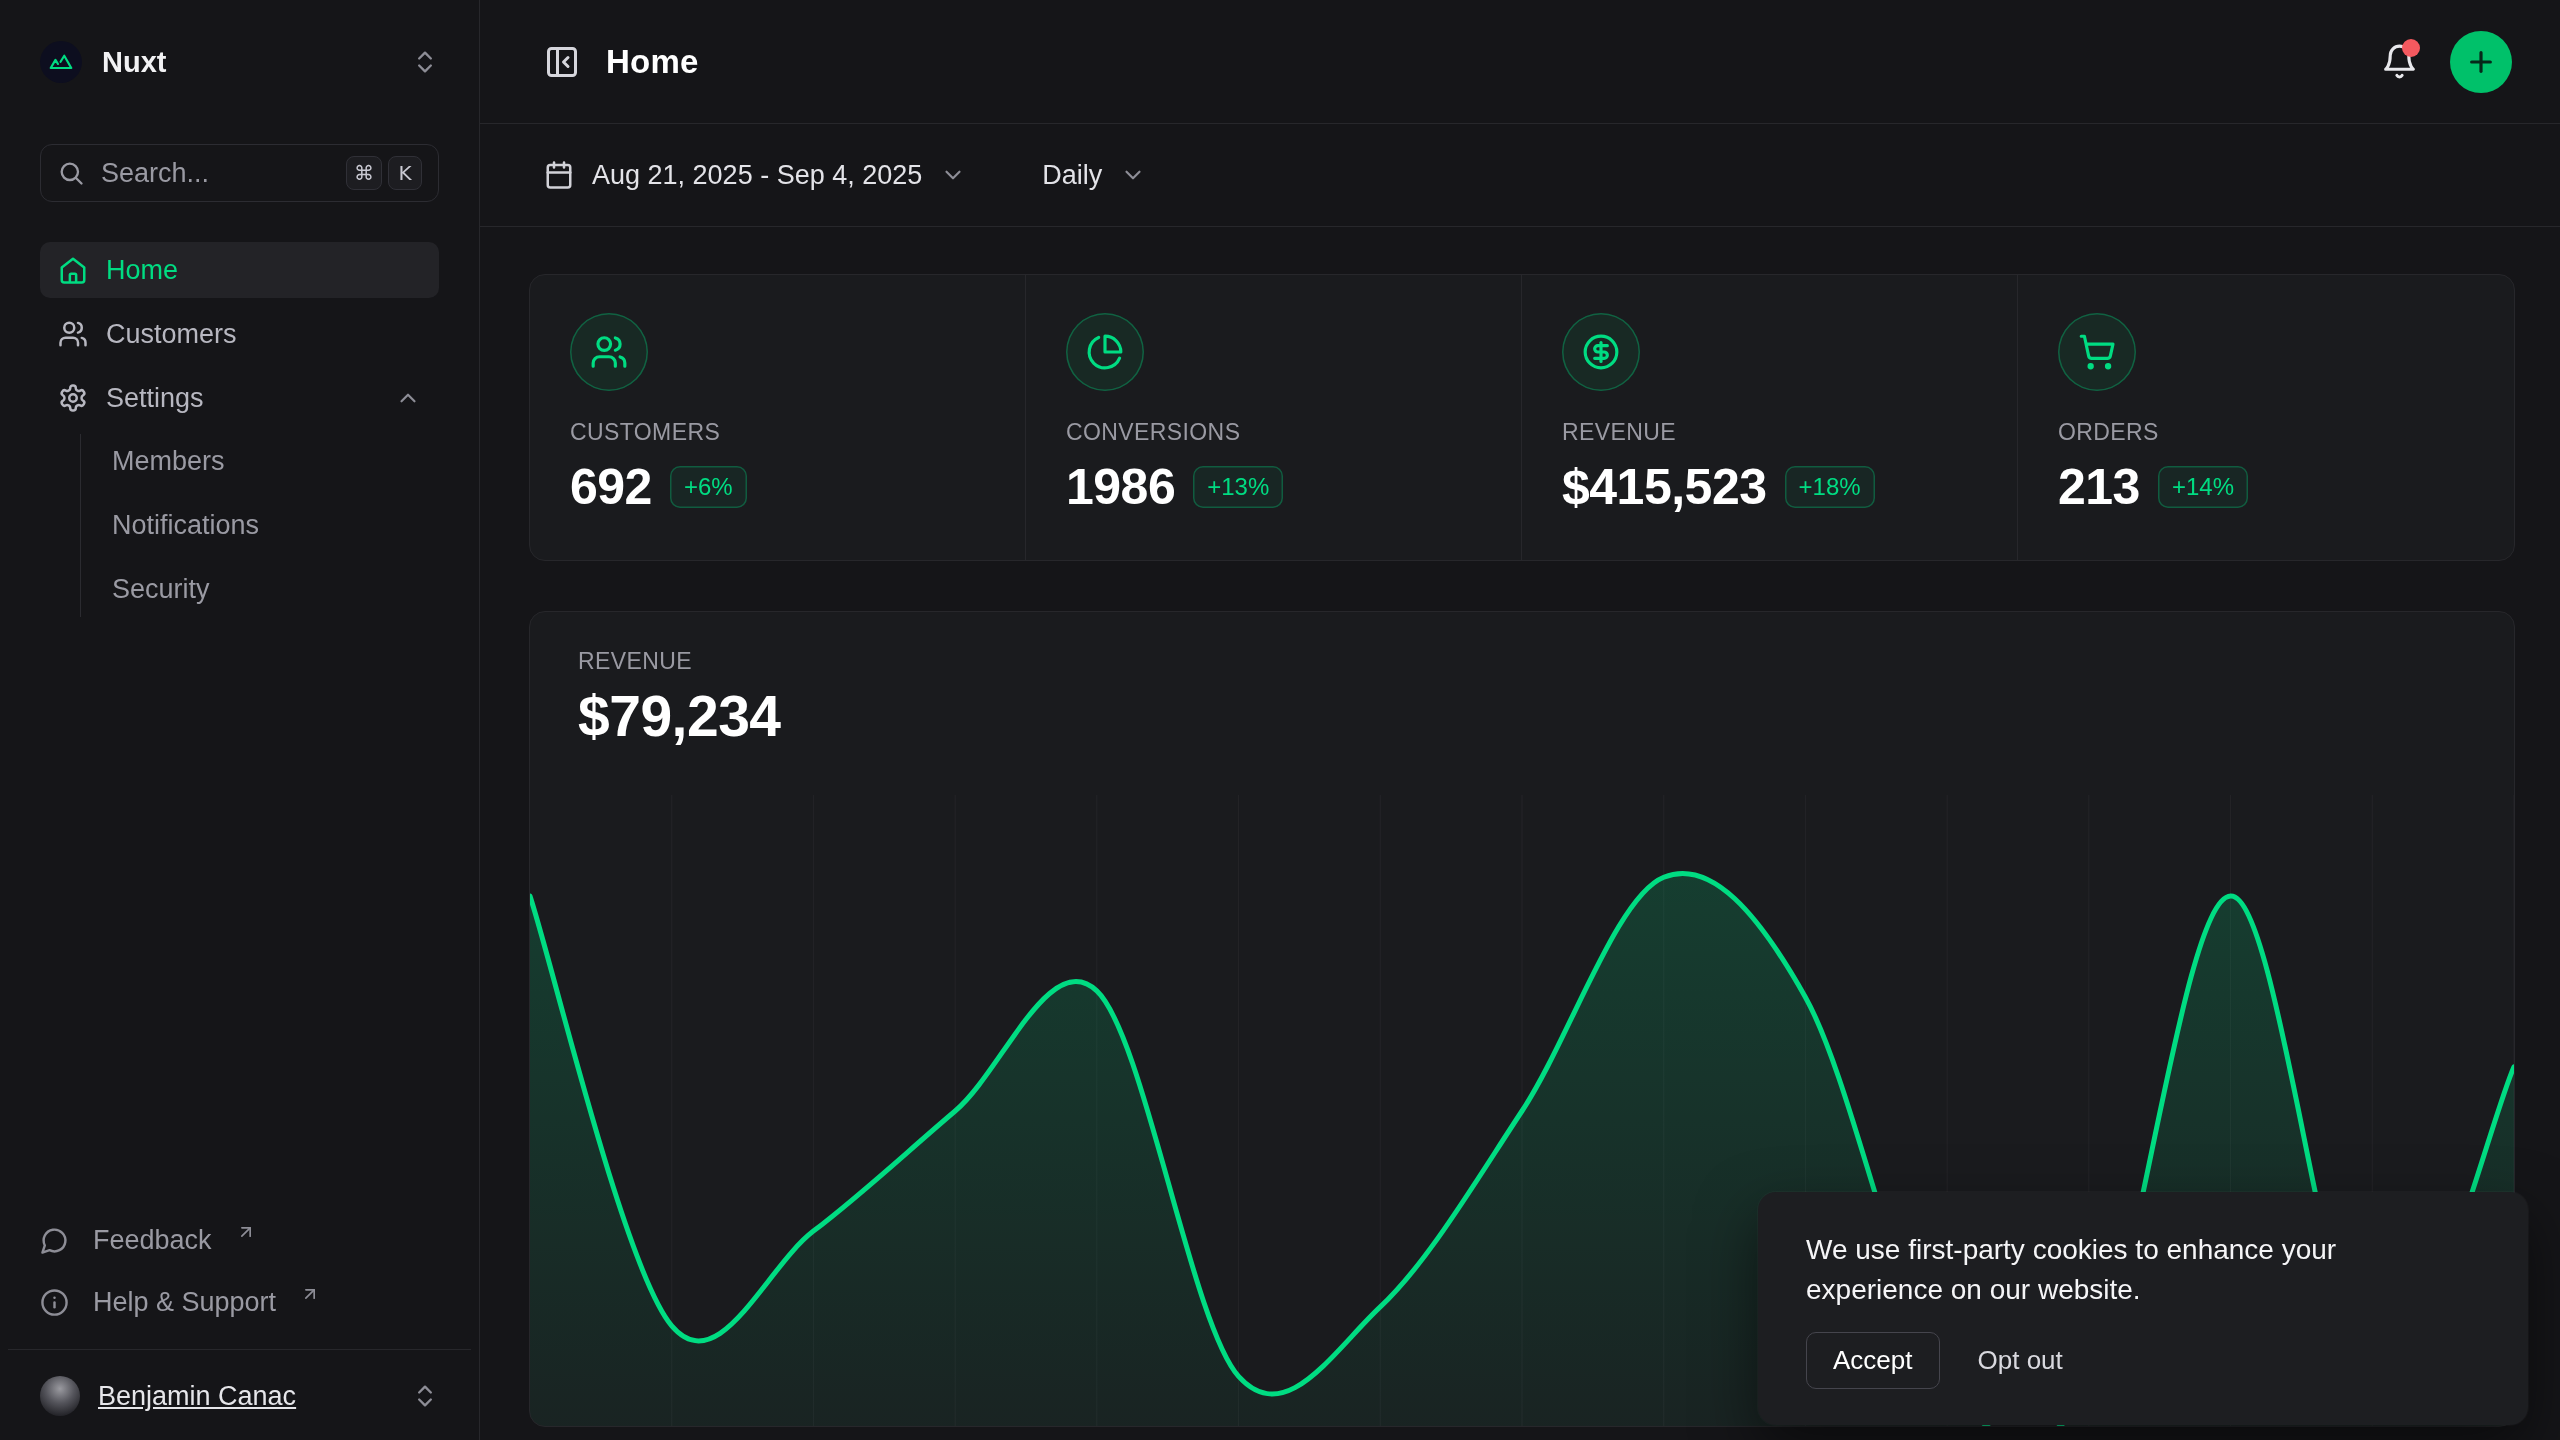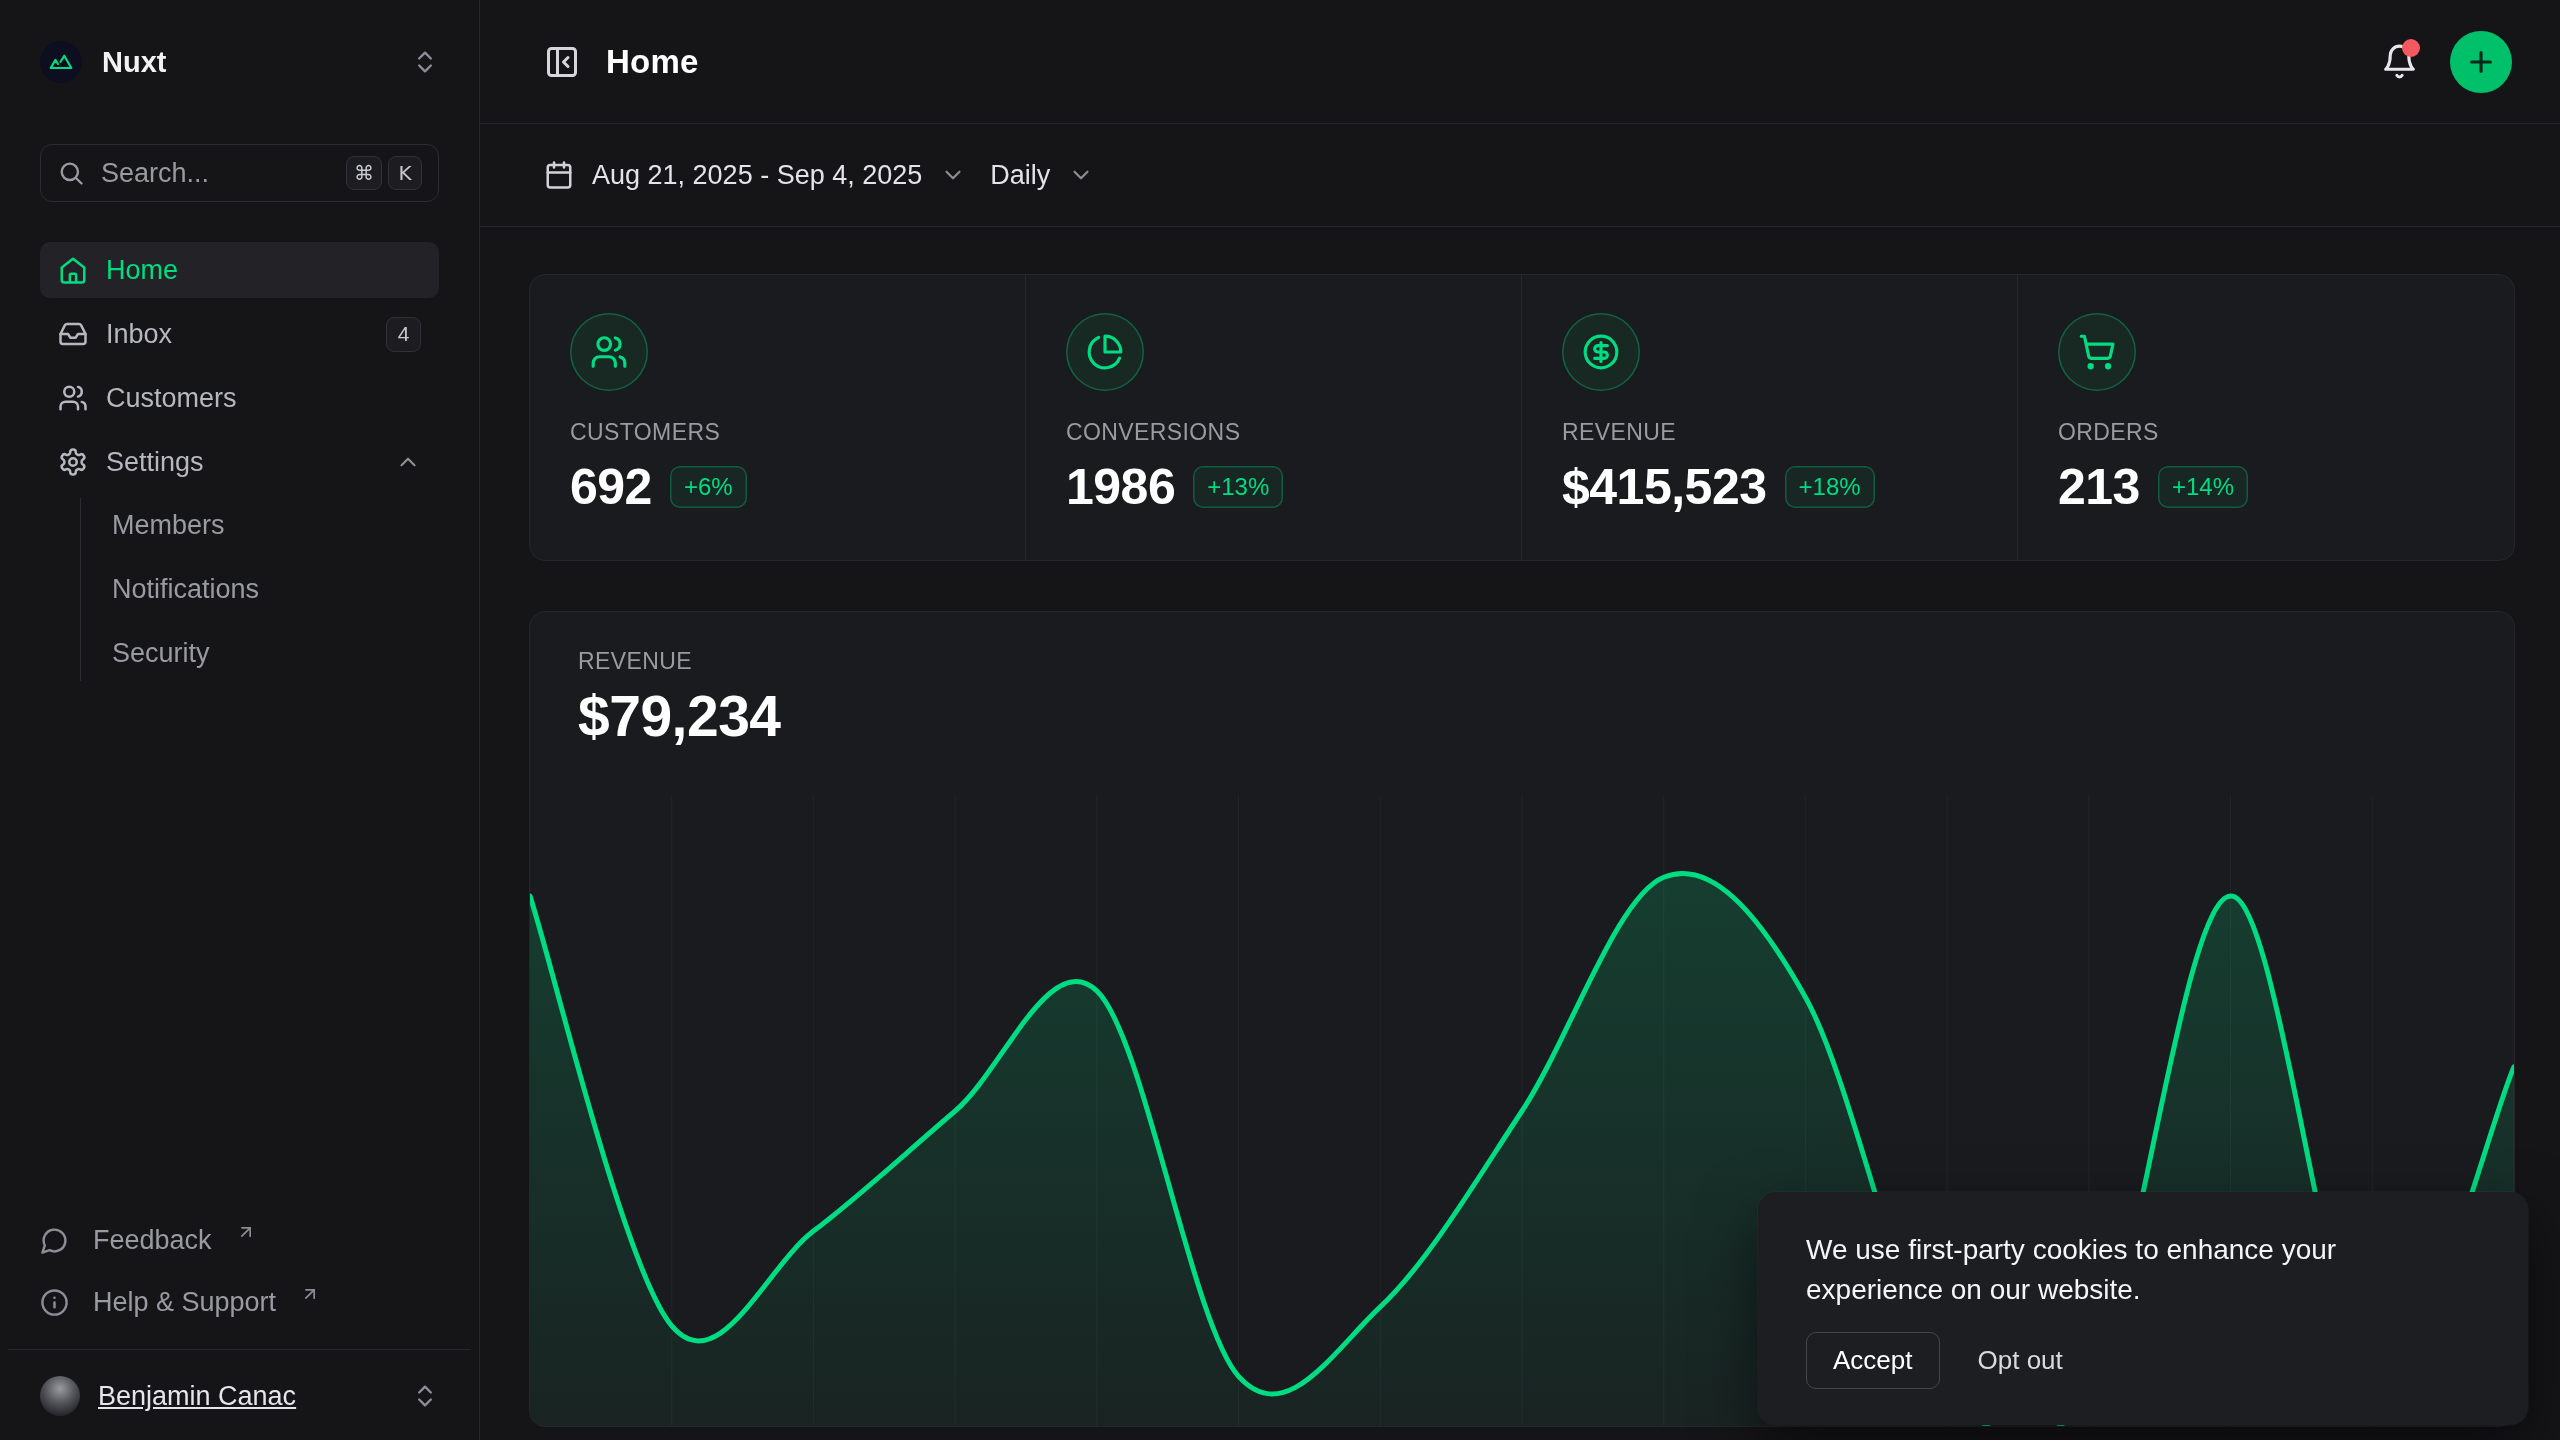--- a/index.html
+++ b/index.html
@@ -84,21 +84,21 @@
   .page-title { font-size:33px; font-weight:700; color:#ffffff; letter-spacing:.2px; }
   .top-actions { margin-left:auto; display:flex; align-items:center; gap:32px; }
   .bell-btn { position:relative; background:none; border:none; color:#e8e8ec; cursor:pointer; }
   .bell-btn svg { width:37px; height:37px; }
   .bell-dot { position:absolute; top:-4px; right:-2px; width:18px; height:18px; border-radius:50%; background:#f4595f; }
   .plus-btn { width:62px; height:62px; border-radius:50%; border:none; background:#00c16a; color:#06291a; display:grid; place-items:center; cursor:pointer; }
   .plus-btn svg { width:32px; height:32px; stroke-width:2.4; }
 
   .filterbar {
     height:103px; flex:0 0 103px; border-bottom:1px solid #27272b;
-    display:flex; align-items:center; padding:0 64px; gap:24px;
+    display:flex; align-items:center; padding:0 64px; gap:76px;
   }
   .filter-btn { display:flex; align-items:center; gap:18px; background:none; border:none; color:#e3e3e8; font-size:27px; font-weight:500; cursor:pointer; font-family:inherit; }
   .filter-btn .cal { color:#d2d2d8; }
   .filter-btn .cal svg { width:30px; height:30px; }
   .chev { color:#8d8d96; }
   .chev svg { width:26px; height:26px; }
 
   .content { padding:47px 45px 0 49px; flex:1; min-height:0; }
 
   .stats {
@@ -189,30 +189,20 @@
 
     <nav>
         <div class="nav-item active">
           <span class="ic nav-ic">
             <svg viewBox="0 0 24 24" fill="none" stroke="currentColor" stroke-width="2" stroke-linecap="round" stroke-linejoin="round">
               <path d="m3 10 9-7 9 7v10a2 2 0 0 1-2 2H5a2 2 0 0 1-2-2Z"></path>
               <path d="M9.5 21v-5a1 1 0 0 1 1-1h3a1 1 0 0 1 1 1v5"></path>
             </svg>
           </span>
           <span class="nav-label">Home</span>
-        </div>
-        <div class="nav-item">
-          <span class="ic nav-ic">
-            <svg viewBox="0 0 24 24" fill="none" stroke="currentColor" stroke-width="2" stroke-linecap="round" stroke-linejoin="round">
-              <path d="M22 12h-6l-2 3h-4l-2-3H2"></path>
-              <path d="M5.45 5.11 2 12v6a2 2 0 0 0 2 2h16a2 2 0 0 0 2-2v-6l-3.45-6.89A2 2 0 0 0 16.76 4H7.24a2 2 0 0 0-1.79 1.11z"></path>
-            </svg>
-          </span>
-          <span class="nav-label">Inbox</span>
-          <span class="nav-badge">4</span>
         </div>
         <div class="nav-item">
           <span class="ic nav-ic">
             <svg viewBox="0 0 24 24" fill="none" stroke="currentColor" stroke-width="2" stroke-linecap="round" stroke-linejoin="round">
               <path d="M16 21v-2a4 4 0 0 0-4-4H6a4 4 0 0 0-4 4v2"></path>
               <circle cx="9" cy="7" r="4"></circle>
               <path d="M22 21v-2a4 4 0 0 0-3-3.87"></path>
               <path d="M16 3.13a4 4 0 0 1 0 7.75"></path>
             </svg>
           </span>

